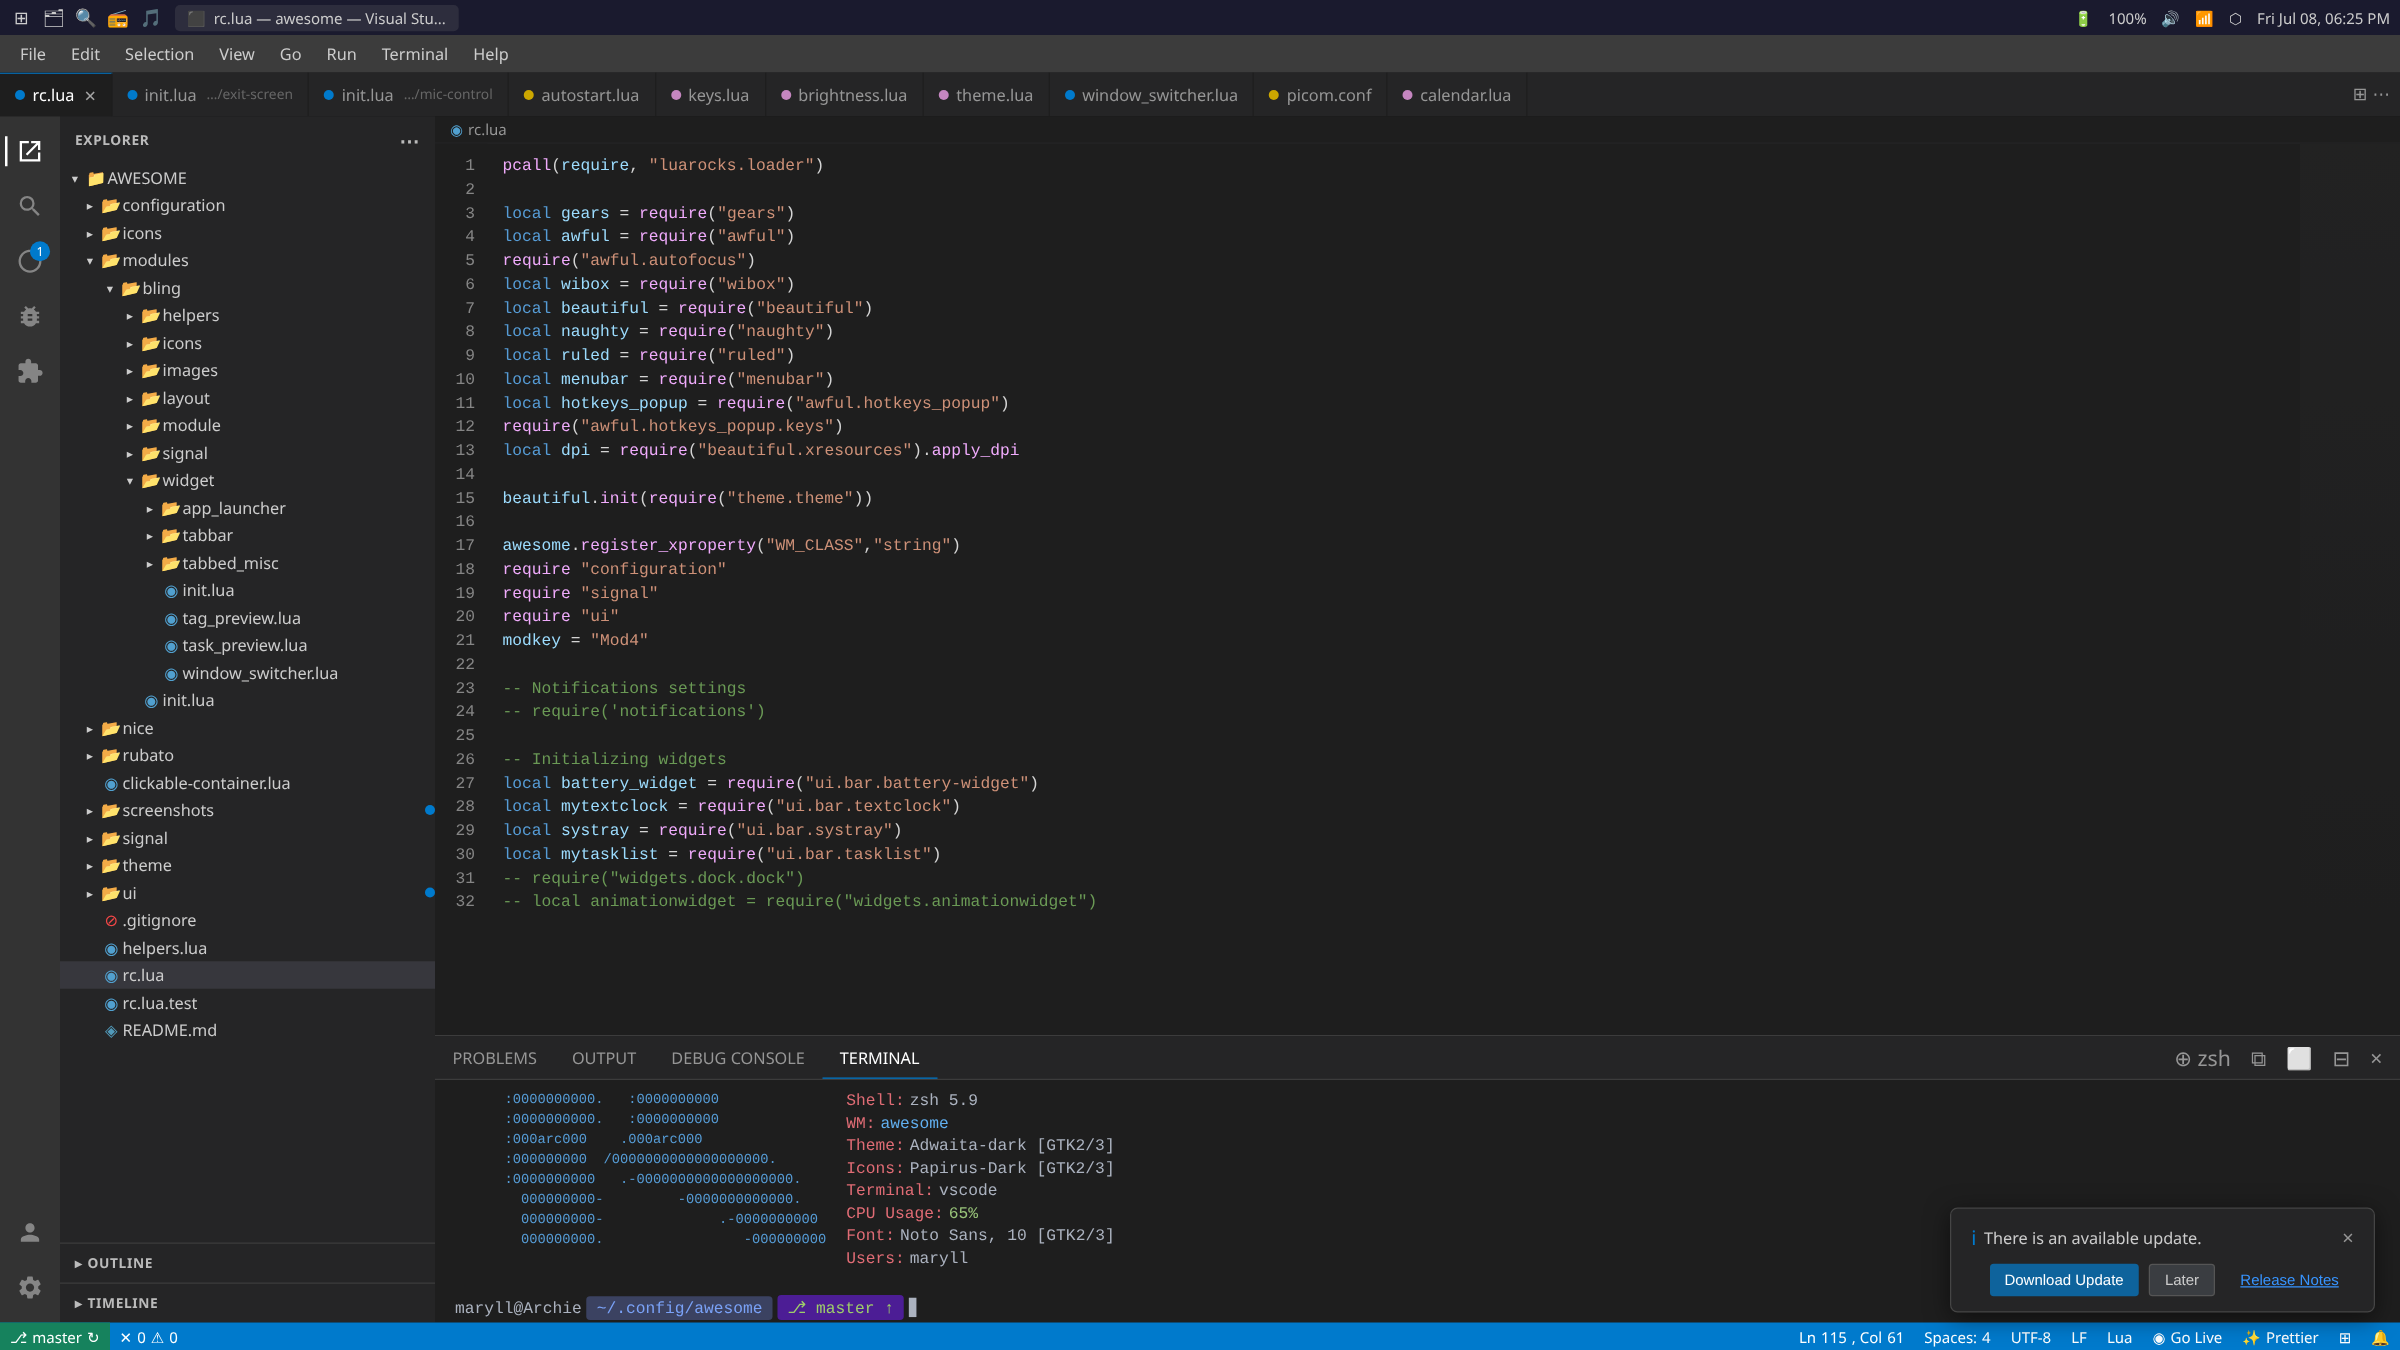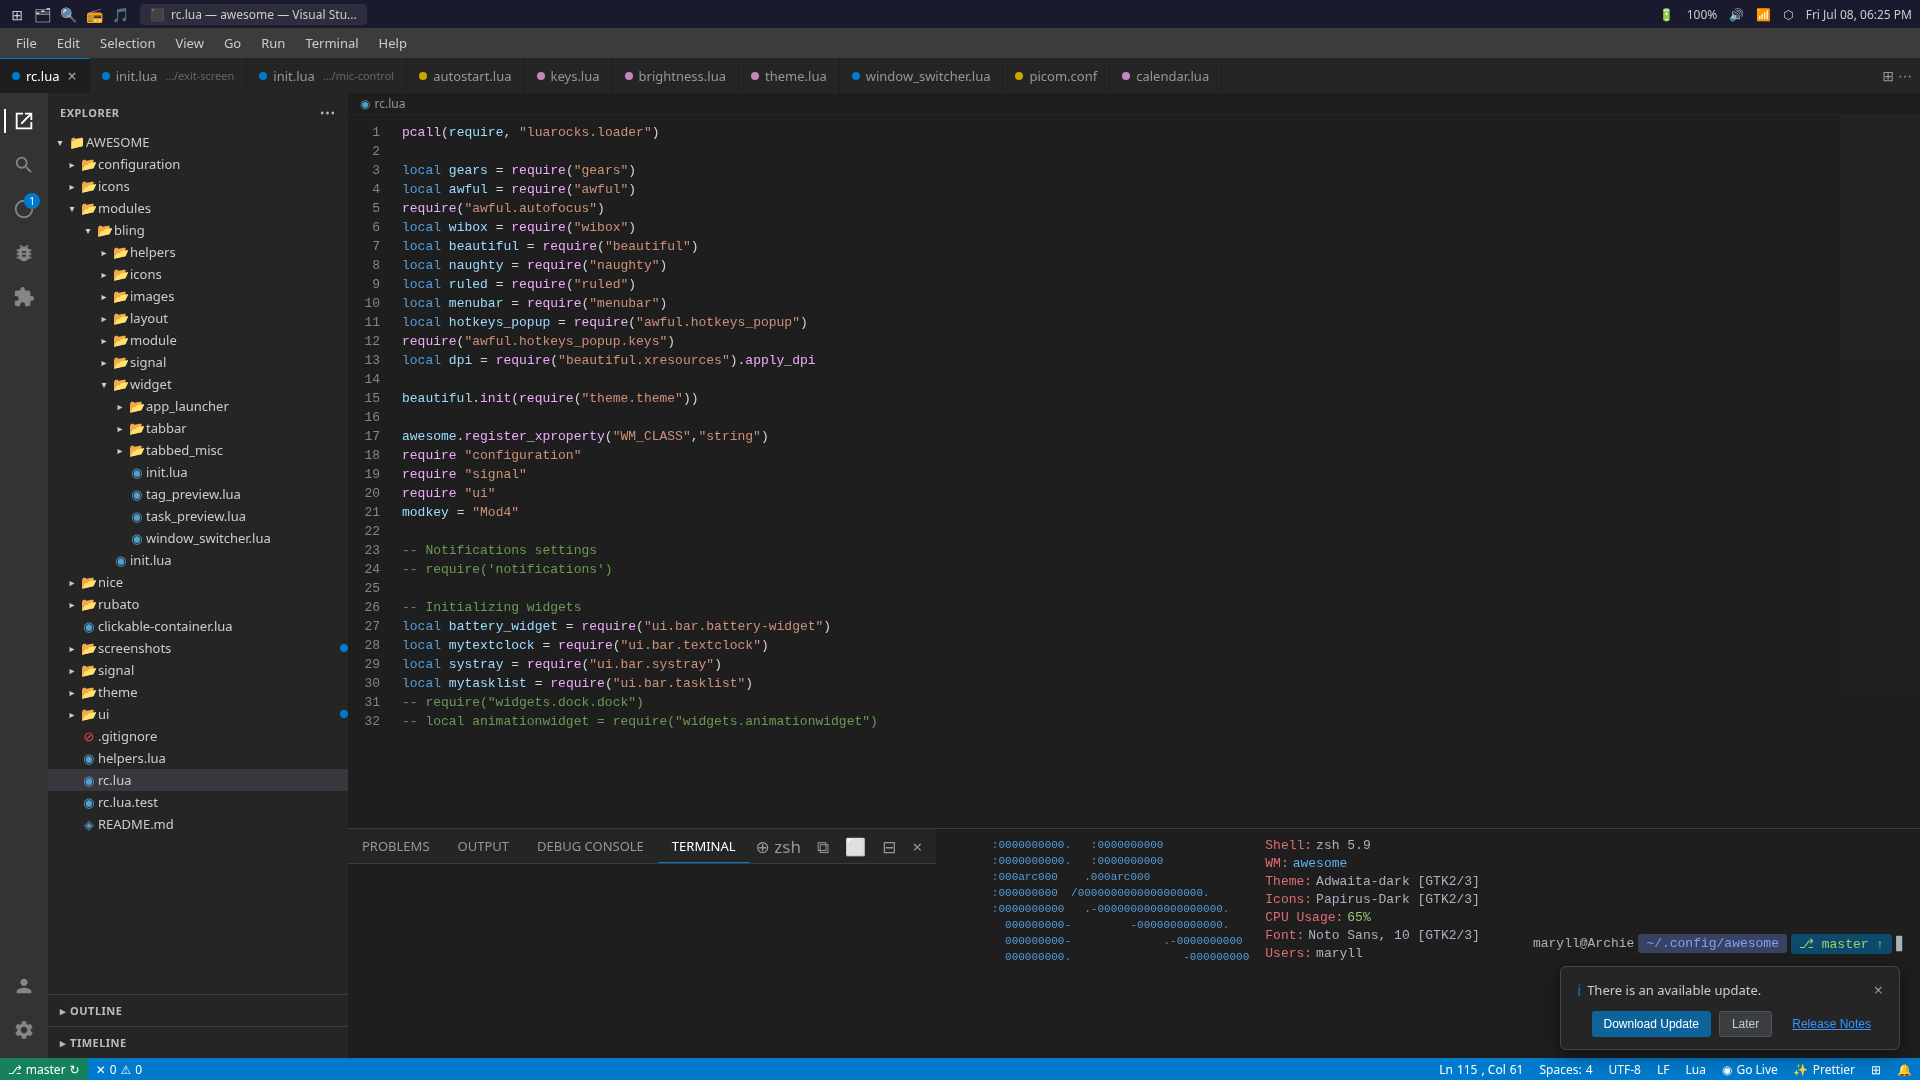--- a/index.html
+++ b/index.html
@@ -340,21 +340,21 @@
     .var { color: #9cdcfe; }
     .op { color: #d4d4d4; }
     .cm { color: #6a9955; }
 
     
     .terminal-panel {
       height: 230px;
       background: #1e1e1e;
       border-top: 1px solid #3c3c3c;
       display: flex;
-      flex-direction: row;
+      flex-direction: column;
       flex-shrink: 0;
     }
     .terminal-tabs {
       height: 35px;
       background: #252526;
       display: flex;
       align-items: stretch;
       border-bottom: 1px solid #3c3c3c;
     }
     .terminal-tab {
@@ -423,21 +423,21 @@
       font-size: 13px;
       flex-shrink: 0;
     }
     .prompt-dir {
       background: #3b4261;
       color: #7aa2f7;
       padding: 2px 8px;
       border-radius: 3px;
     }
     .prompt-git {
-      background: #0c4a6e;
+      background: #4c1d95;
       color: #9ece6a;
       padding: 2px 8px;
       border-radius: 3px;
     }
 
     
     .status-bar {
       height: 22px;
       background: #007acc;
       display: flex;
@@ -1039,20 +1039,24 @@
           </div>
           <div class="terminal-info-row">
             <span class="ti-key">Theme: </span>
             <span class="ti-val">Adwaita-dark [GTK2/3]</span>
           </div>
           <div class="terminal-info-row">
             <span class="ti-key">Icons: </span>
             <span class="ti-val">Papirus-Dark [GTK2/3]</span>
           </div>
           <div class="terminal-info-row">
+            <span class="ti-key">Terminal: </span>
+            <span class="ti-val">vscode</span>
+          </div>
+          <div class="terminal-info-row">
             <span class="ti-key">CPU Usage: </span>
             <span class="ti-val-green">65%</span>
           </div>
           <div class="terminal-info-row">
             <span class="ti-key">Font: </span>
             <span class="ti-val">Noto Sans, 10 [GTK2/3]</span>
           </div>
           <div class="terminal-info-row">
             <span class="ti-key">Users: </span>
             <span class="ti-val">maryll</span>

